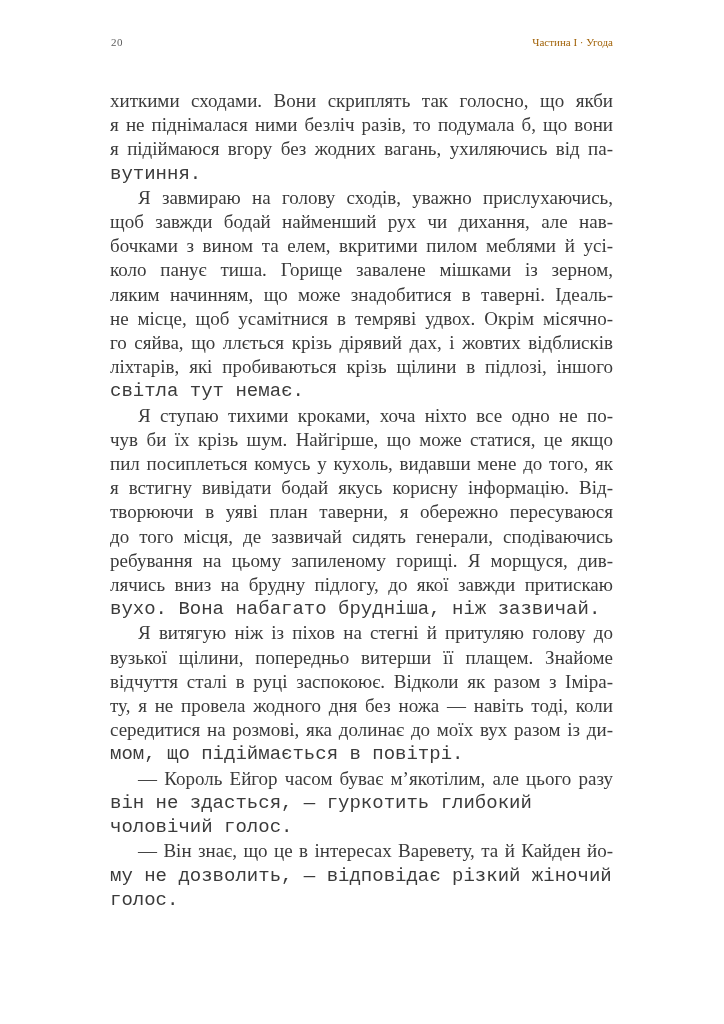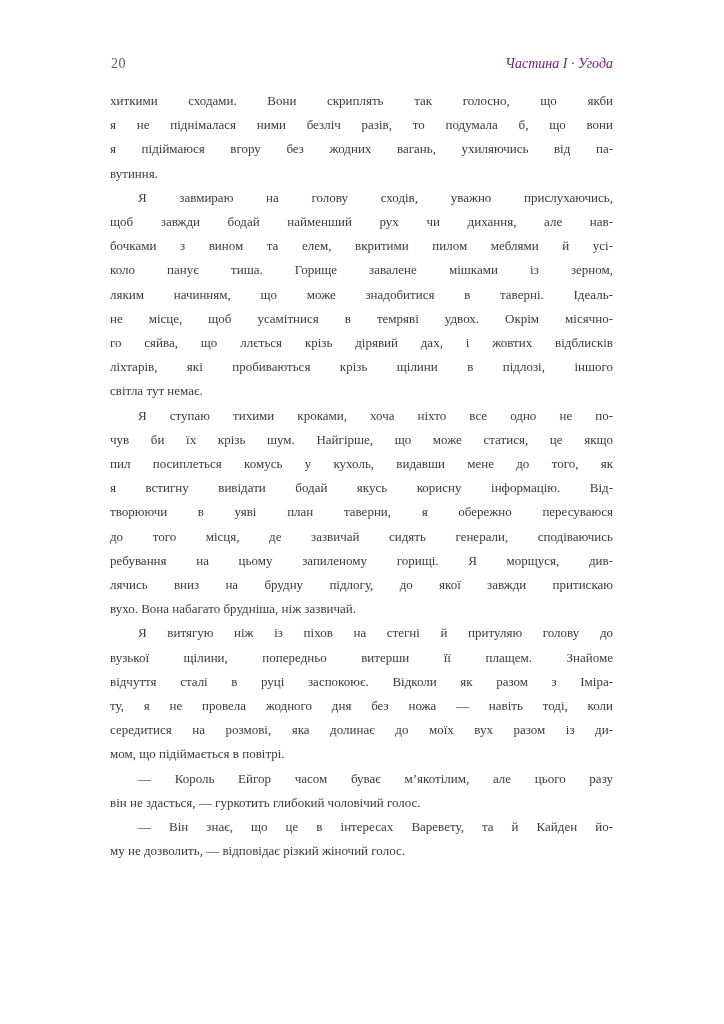--- a/index.html
+++ b/index.html
@@ -12,51 +12,51 @@
     width: 724px;
     height: 1024px;
     background: #ffffff;
     font-family: "Liberation Serif", "DejaVu Serif", serif;
     overflow: hidden;
   }
   .running-header {
     position: absolute;
     left: 111px;
     right: 111px;
-    top: 56px;
+    top: 36px;
     display: flex;
     justify-content: space-between;
     align-items: baseline;
-    font-size: 14px;
+    font-size: 11px;
     color: #5d5d5d;
   }
   .page-number {
     letter-spacing: 0.5px;
   }
   .running-head {
-    font-style: italic;
-    color: #701a75;
+    color: #a16207;
   }
   .body-text {
     position: absolute;
     left: 110px;
     top: 89px;
     width: 503px;
-    font-size: 13px;
+    font-size: 19px;
     line-height: 24.2px;
     color: #3b3b3b;
     hyphens: none;
   }
   .line {
     text-align: justify;
     text-align-last: justify;
   }
   .line.last {
     text-align: left;
     text-align-last: left;
+    font-family: Liberation Mono, monospace;
   }
   .line.indent {
     text-indent: 28px;
   }
 </style>
 </head>
 <body>
 
 <div class="page">
   <header class="running-header">

